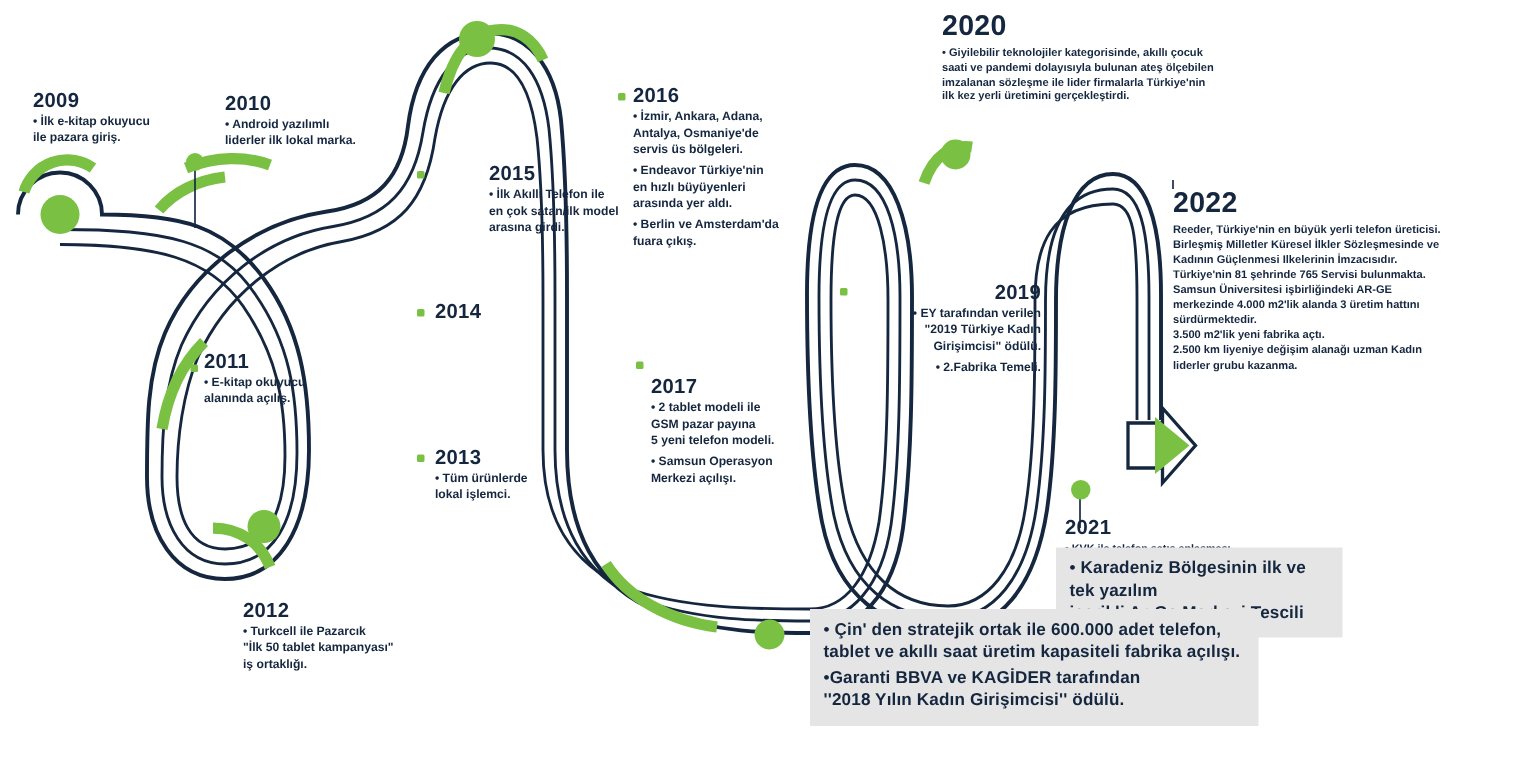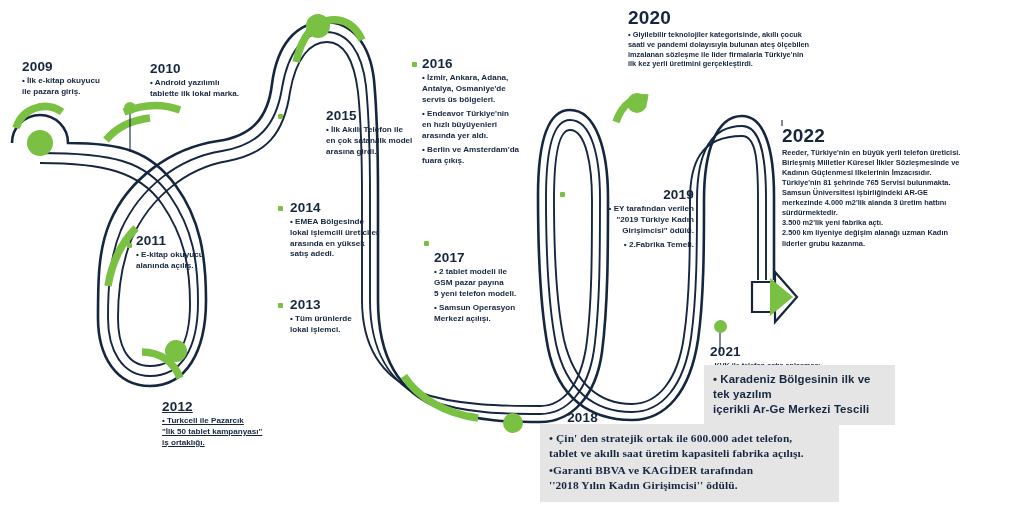--- a/index.html
+++ b/index.html
@@ -219,48 +219,44 @@
 
   <div class="blk" style="left:6px; top:60px; width:104px;margin-left:16px;">
     <div class="yr">2009</div>
     <div class="li">• İlk e-kitap okuyucu
 ile pazara giriş.</div>
   </div>
 
   <div class="blk" style="left:122px; top:62px; width:118px;margin-left:28px;">
     <div class="yr">2010</div>
     <div class="li">• Android yazılımlı
-tablette ilk lokal marka.</div>
+liderler ilk lokal marka.</div>
   </div>
 
   <div class="blk" style="left:136px; top:234px; width:110px;">
     <div class="yr">2011</div>
     <div class="li">• E-kitap okuyucu
 alanında açılış.</div>
   </div>
 
-  <div class="blk" style="left:162px; top:400px; width:122px;text-decoration:underline;">
+  <div class="blk" style="left:162px; top:400px; width:122px;">
     <div class="yr">2012</div>
     <div class="li">• Turkcell ile Pazarcık
 "İlk 50 tablet kampanyası"
 iş ortaklığı.</div>
   </div>
 
   <div class="blk" style="left:290px; top:298px; width:118px;">
     <div class="yr">2013</div>
     <div class="li">• Tüm ürünlerde
 lokal işlemci.</div>
   </div>
 
   <div class="blk" style="left:290px; top:201px; width:122px;">
     <div class="yr">2014</div>
-    <div class="li">• EMEA Bölgesinde
-lokal işlemcili üreticiler
-arasında en yüksek
-satış adedi.</div>
   </div>
 
   <div class="blk" style="left:290px; top:109px; width:122px;margin-left:36px;">
     <div class="yr">2015</div>
     <div class="li">• İlk Akıllı Telefon ile
 en çok satan/ilk model
 arasına girdi.</div>
   </div>
 
   <div class="blk" style="left:422px; top:57px; width:128px;">
@@ -321,20 +317,20 @@
 3.500 m2'lik yeni fabrika açtı.
 2.500 km liyeniye değişim alanağı uzman Kadın
 liderler grubu kazanma.</div>
   </div>
 
   <div class="callout" style="left:704px; top:365px; width:172px;">
     <p>• Karadeniz Bölgesinin ilk ve tek yazılım
    içerikli Ar-Ge Merkezi Tescili</p>
   </div>
 
-  <div class="callout" style="left:540px; top:424px; width:280px;font-family:Liberation Serif, serif;">
+  <div class="callout" style="left:540px; top:406px; width:280px;">
     <p>• Çin' den stratejik ortak ile 600.000 adet telefon,
 tablet ve akıllı saat üretim kapasiteli fabrika açılışı.</p>
     <p>•Garanti BBVA ve KAGİDER tarafından
   ''2018 Yılın Kadın Girişimcisi'' ödülü.</p>
   </div>
 
 </div>
 
 </body></html>

